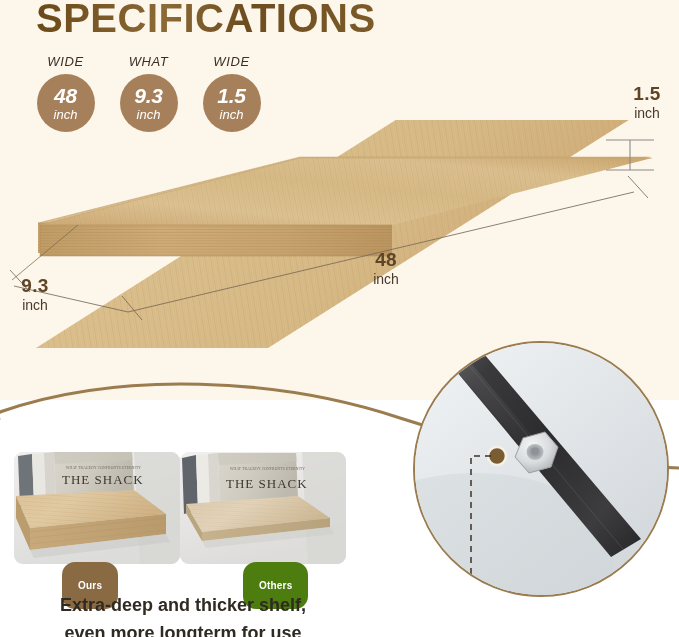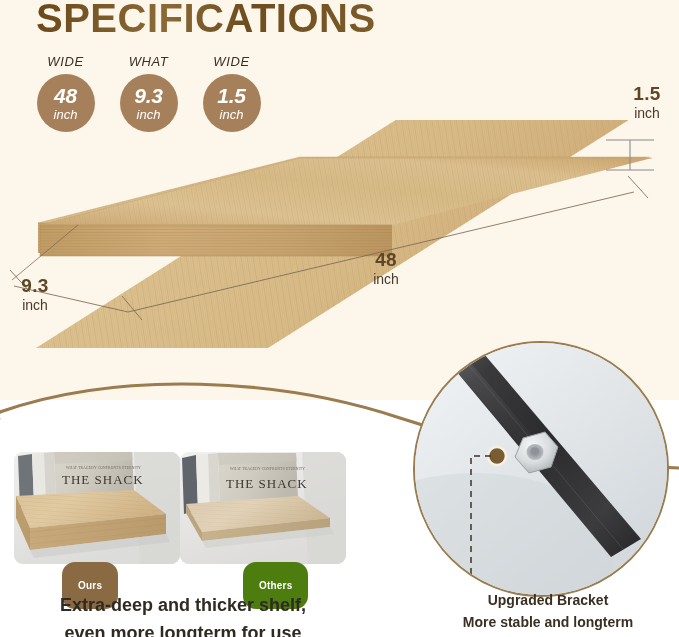--- a/index.html
+++ b/index.html
@@ -447,18 +447,14 @@
   </div>
 
   <div class="pill pill-ours">Ours</div>
   <div class="pill pill-others">Others</div>
 
   <div class="cap cap-left">
     <div>Extra-deep and thicker shelf,</div>
     <div>even more longterm for use</div>
   </div>
 
-  <div class="cap cap-right">
-    <div>Upgraded Bracket</div>
-    <div class="l2">More  stable and longterm</div>
-  </div>
 
 </div>
 
 </body></html>

